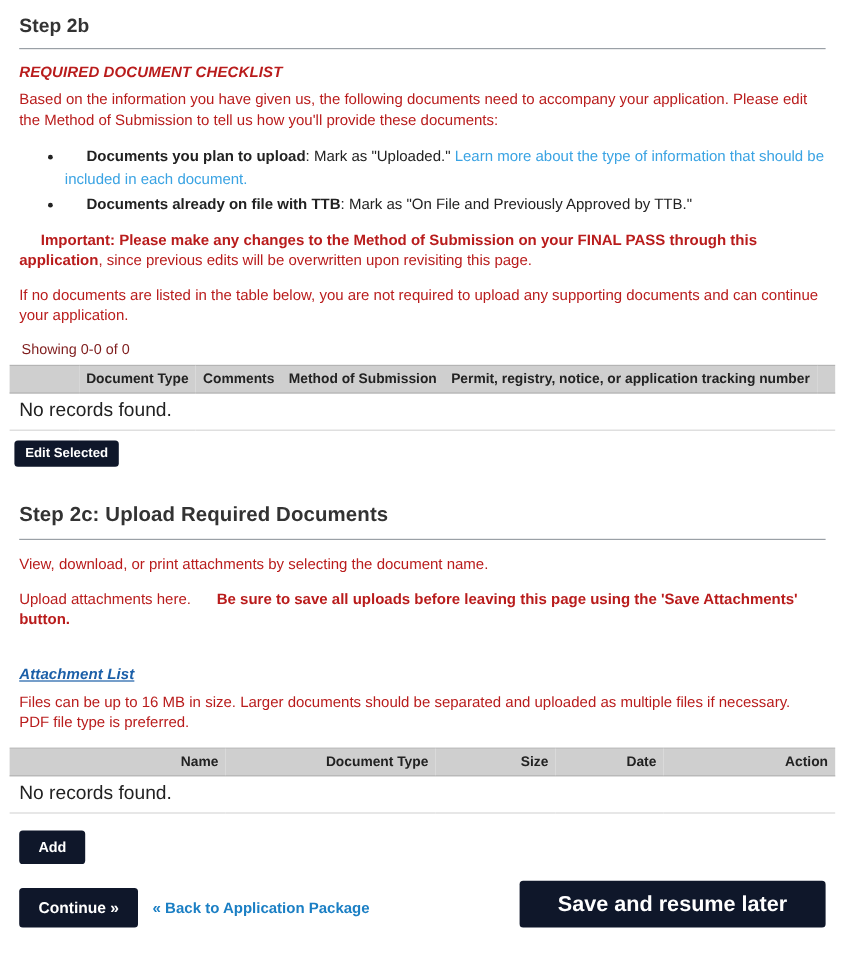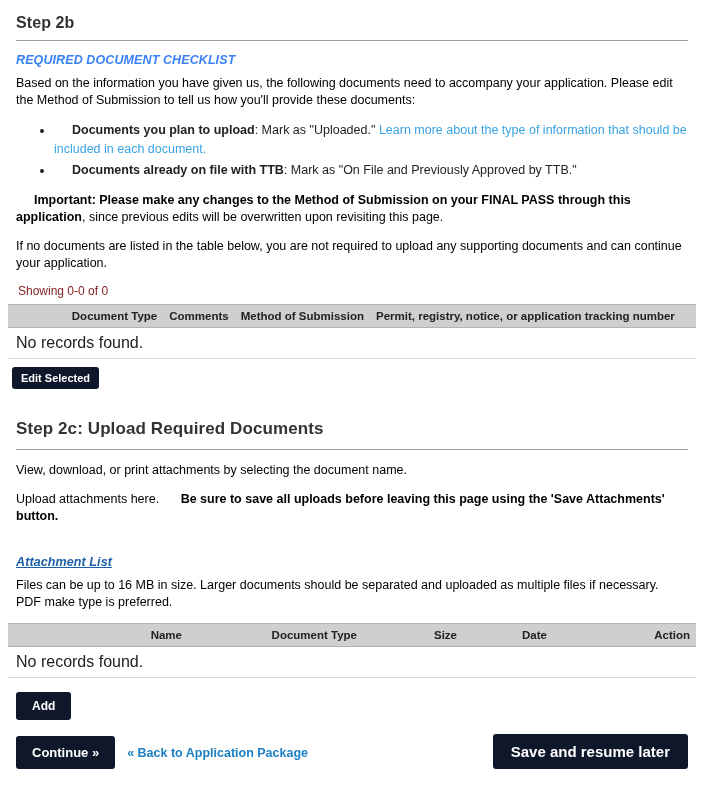--- a/index.html
+++ b/index.html
@@ -31,33 +31,33 @@
   .hr {
     border: 0;
     border-top: 1px solid #9aa0a6;
     margin: 0 0 12px 0;
     height: 0;
   }
   .section-head {
     font-size: 12.5px;
     font-weight: bold;
     font-style: italic;
-    color: #3b82f6;
+    color: #b91c1c;
     margin: 0 0 8px 0;
     letter-spacing: 0.1px;
   }
   .section-head.link-style {
     color: #1b5fa8;
     text-decoration: underline;
   }
   p.body {
     font-size: 12.5px;
     line-height: 17px;
     margin: 0 0 12px 0;
-    color: #000000;
+    color: #b91c1c;
   }
   ul.bullets {
     margin: 0 0 12px 0;
     padding-left: 38px;
     list-style: disc;
   }
   ul.bullets li {
     font-size: 12.5px;
     line-height: 19px;
     margin-bottom: 2px;
@@ -124,22 +124,22 @@
   .btn-add {
     margin: 14px 0 0 8px;
     font-size: 12px;
     padding: 7px 16px;
   }
   .btn-continue {
     font-size: 13px;
     padding: 9px 16px;
   }
   .btn-save-later {
-    font-size: 15px;
-    padding: 9px 18px;
+    font-size: 18px;
+    padding: 9px 32px;
   }
   .spacer-lg { height: 30px; }
   .spacer-md { height: 18px; }
   .footer-bar {
     display: flex;
     align-items: flex-end;
     padding: 4px 0 16px 8px;
     margin-top: 10px;
   }
   .footer-left {
@@ -227,21 +227,21 @@
     <p class="body">
       <span>Upload attachments here. </span><span class="b">Be sure to save all uploads before leaving this page using the 'Save Attachments' button.</span>
     </p>
 
     <div class="spacer-md"></div>
 
     <div class="section-head link-style">Attachment List</div>
 
     <p class="body">
       <span>Files can be up to 16 MB in size. Larger documents should be separated and uploaded as multiple files if necessary.</span><br>
-      <span>PDF make type is preferred.</span>
+      <span>PDF file type is preferred.</span>
     </p>
   </div>
 
   <div class="table-wrap">
     <table class="grid">
       <thead>
         <tr>
           <th style="width:180px">Name</th>
           <th style="width:175px">Document Type</th>
           <th style="width:100px">Size</th>

